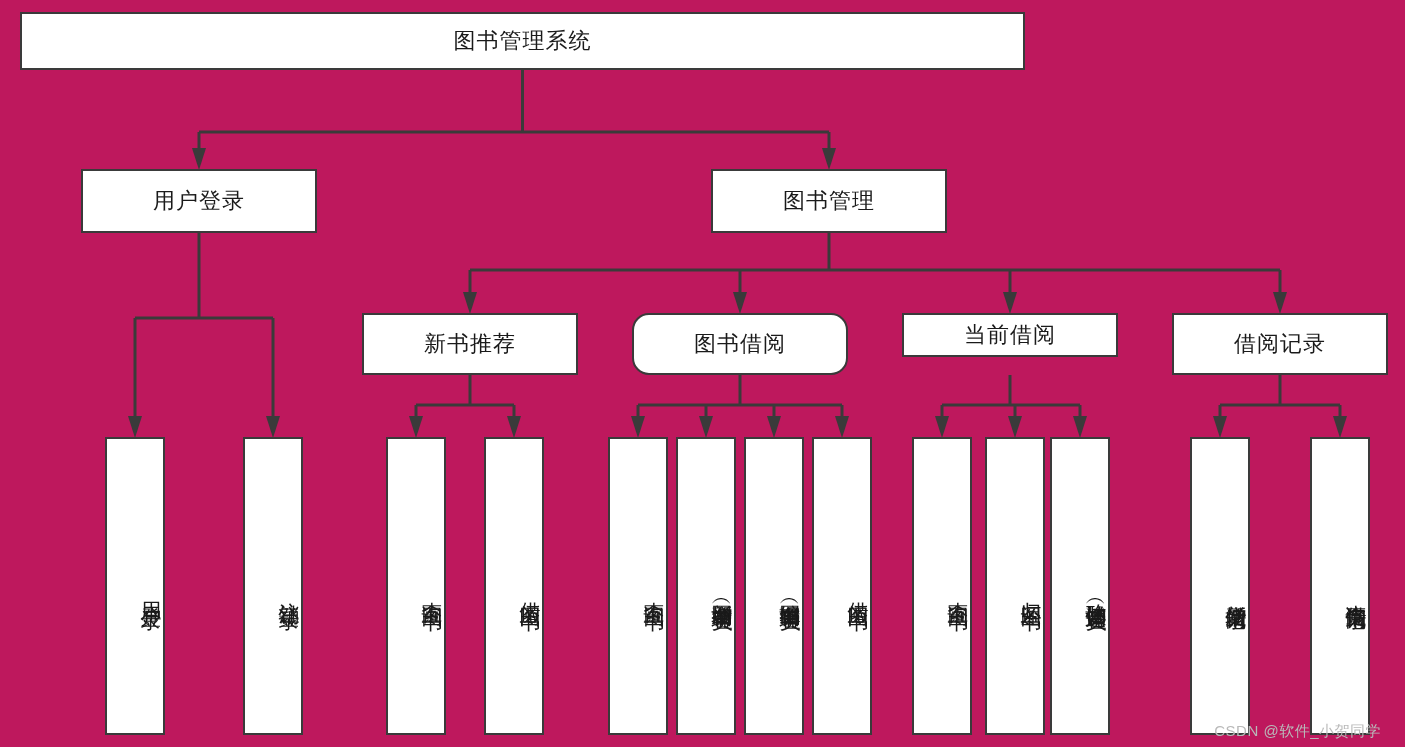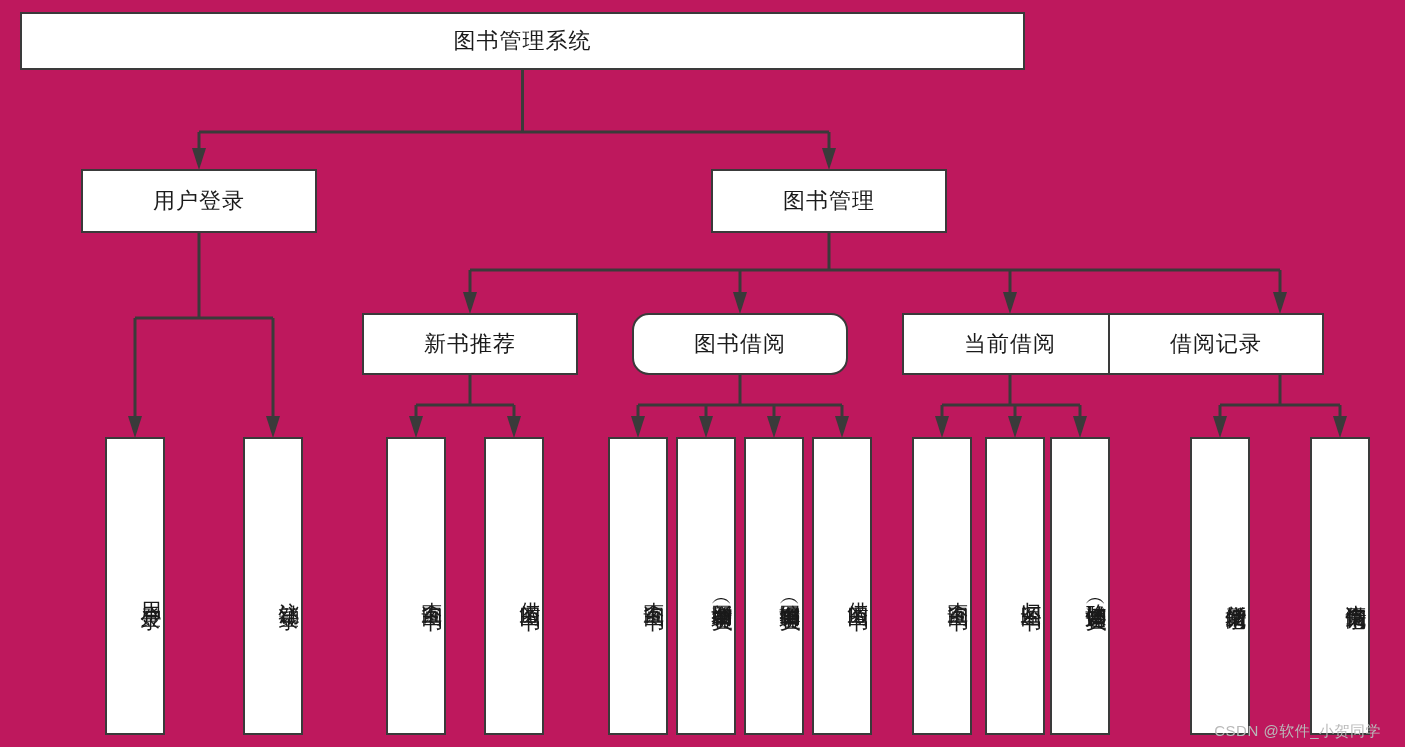--- a/index.html
+++ b/index.html
@@ -137,24 +137,24 @@
       </div>
       <div class="node horizontal" style="left: 711px; top: 169px; width: 236px; height: 64px; border-color: rgb(58, 58, 58); background: rgb(255, 255, 255); color: rgb(26, 26, 26);">
         <span class="label">图书管理</span>
       </div>
       <div class="node horizontal" style="left: 362px; top: 313px; width: 216px; height: 62px; border-color: rgb(58, 58, 58); background: rgb(255, 255, 255); color: rgb(26, 26, 26);">
         <span class="label">新书推荐</span>
       </div>
       <div class="node horizontal" style="left: 632px; top: 313px; width: 216px; height: 62px; border-color: rgb(58, 58, 58); background: rgb(255, 255, 255); color: rgb(26, 26, 26); border-radius: 17px;">
         <span class="label">图书借阅</span>
       </div>
-      <div class="node horizontal" style="left: 902px; top: 313px; width: 216px; height: 62px; border-color: rgb(58, 58, 58); background: rgb(255, 255, 255); color: rgb(26, 26, 26);">
+      <div class="node horizontal" style="left: 902px; top: 313px; width: 216px; height: 44px; border-color: rgb(58, 58, 58); background: rgb(255, 255, 255); color: rgb(26, 26, 26);">
         <span class="label">当前借阅</span>
       </div>
-      <div class="node horizontal" style="left: 1108px; top: 313px; width: 216px; height: 62px; border-color: rgb(58, 58, 58); background: rgb(255, 255, 255); color: rgb(26, 26, 26);">
+      <div class="node horizontal" style="left: 1172px; top: 313px; width: 216px; height: 62px; border-color: rgb(58, 58, 58); background: rgb(255, 255, 255); color: rgb(26, 26, 26);">
         <span class="label">借阅记录</span>
       </div>
       <div class="node vertical" style="left: 105px; top: 437px; width: 60px; height: 298px; border-color: rgb(58, 58, 58); background: rgb(255, 255, 255); color: rgb(26, 26, 26);">
         <span class="label">用户登录</span>
       </div>
       <div class="node vertical" style="left: 243px; top: 437px; width: 60px; height: 298px; border-color: rgb(58, 58, 58); background: rgb(255, 255, 255); color: rgb(26, 26, 26);">
         <span class="label">注销登录</span>
       </div>
       <div class="node vertical" style="left: 386px; top: 437px; width: 60px; height: 298px; border-color: rgb(58, 58, 58); background: rgb(255, 255, 255); color: rgb(26, 26, 26);">
         <span class="label">查询图书</span>

